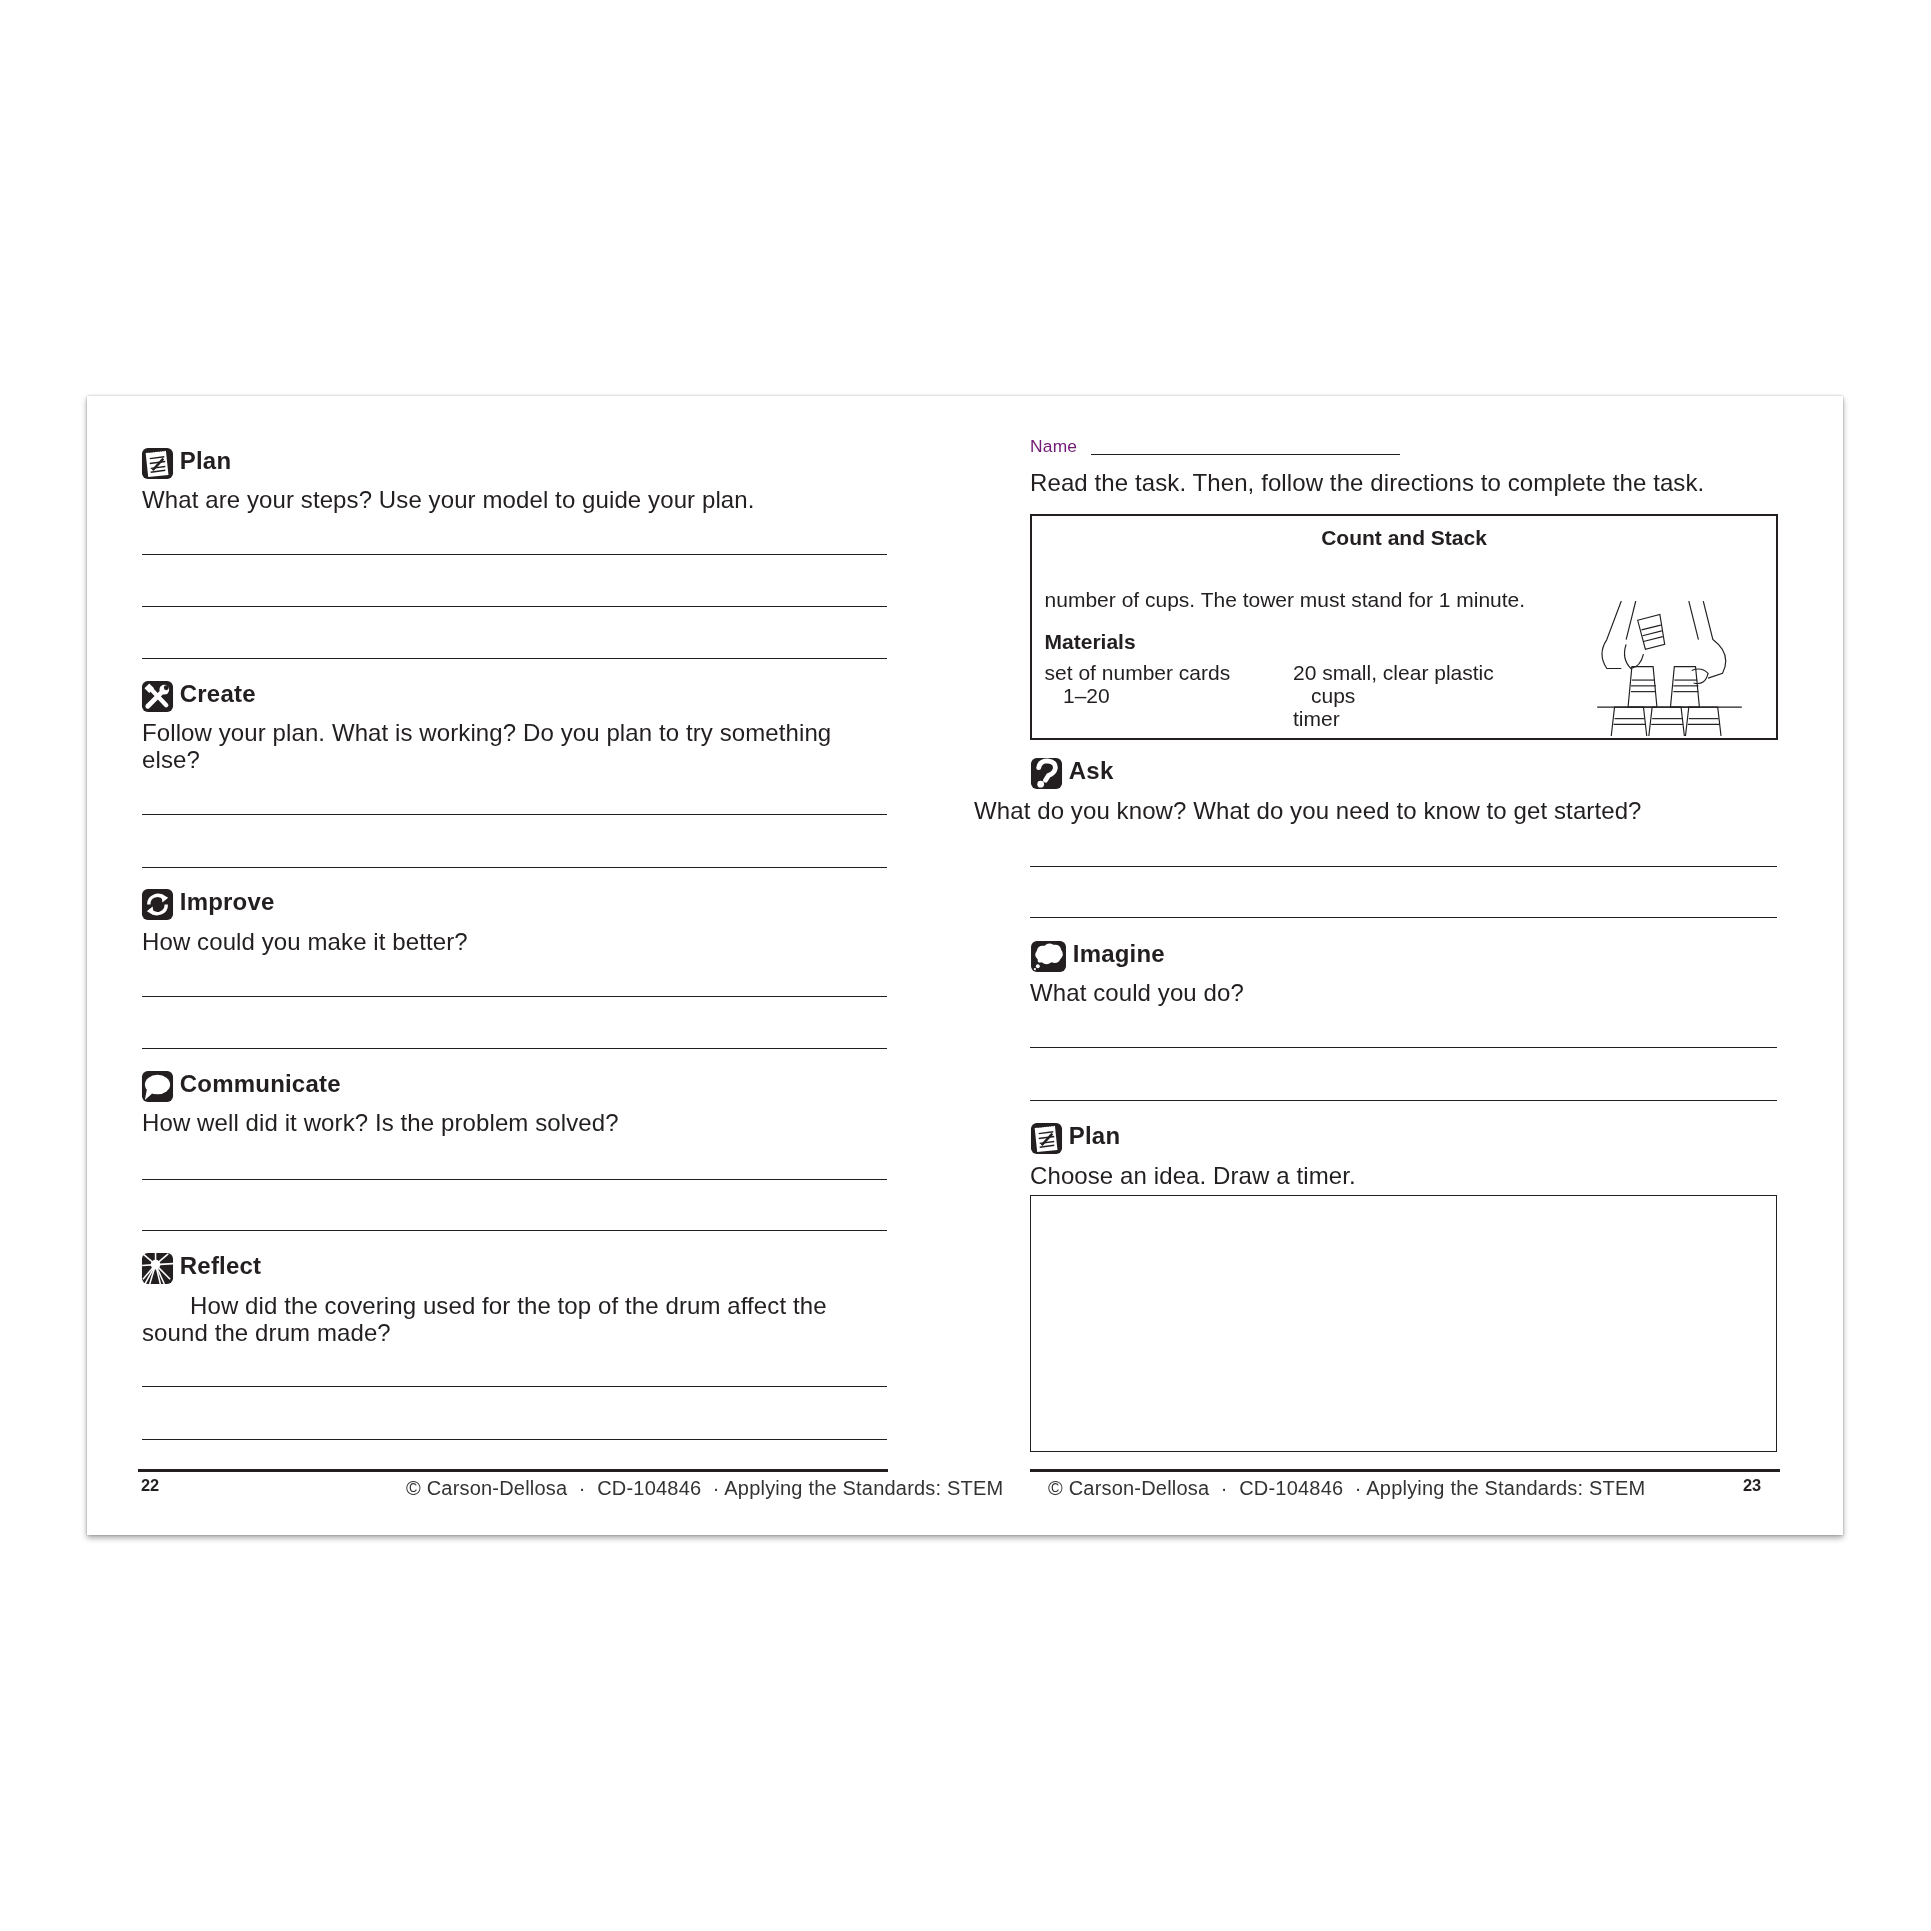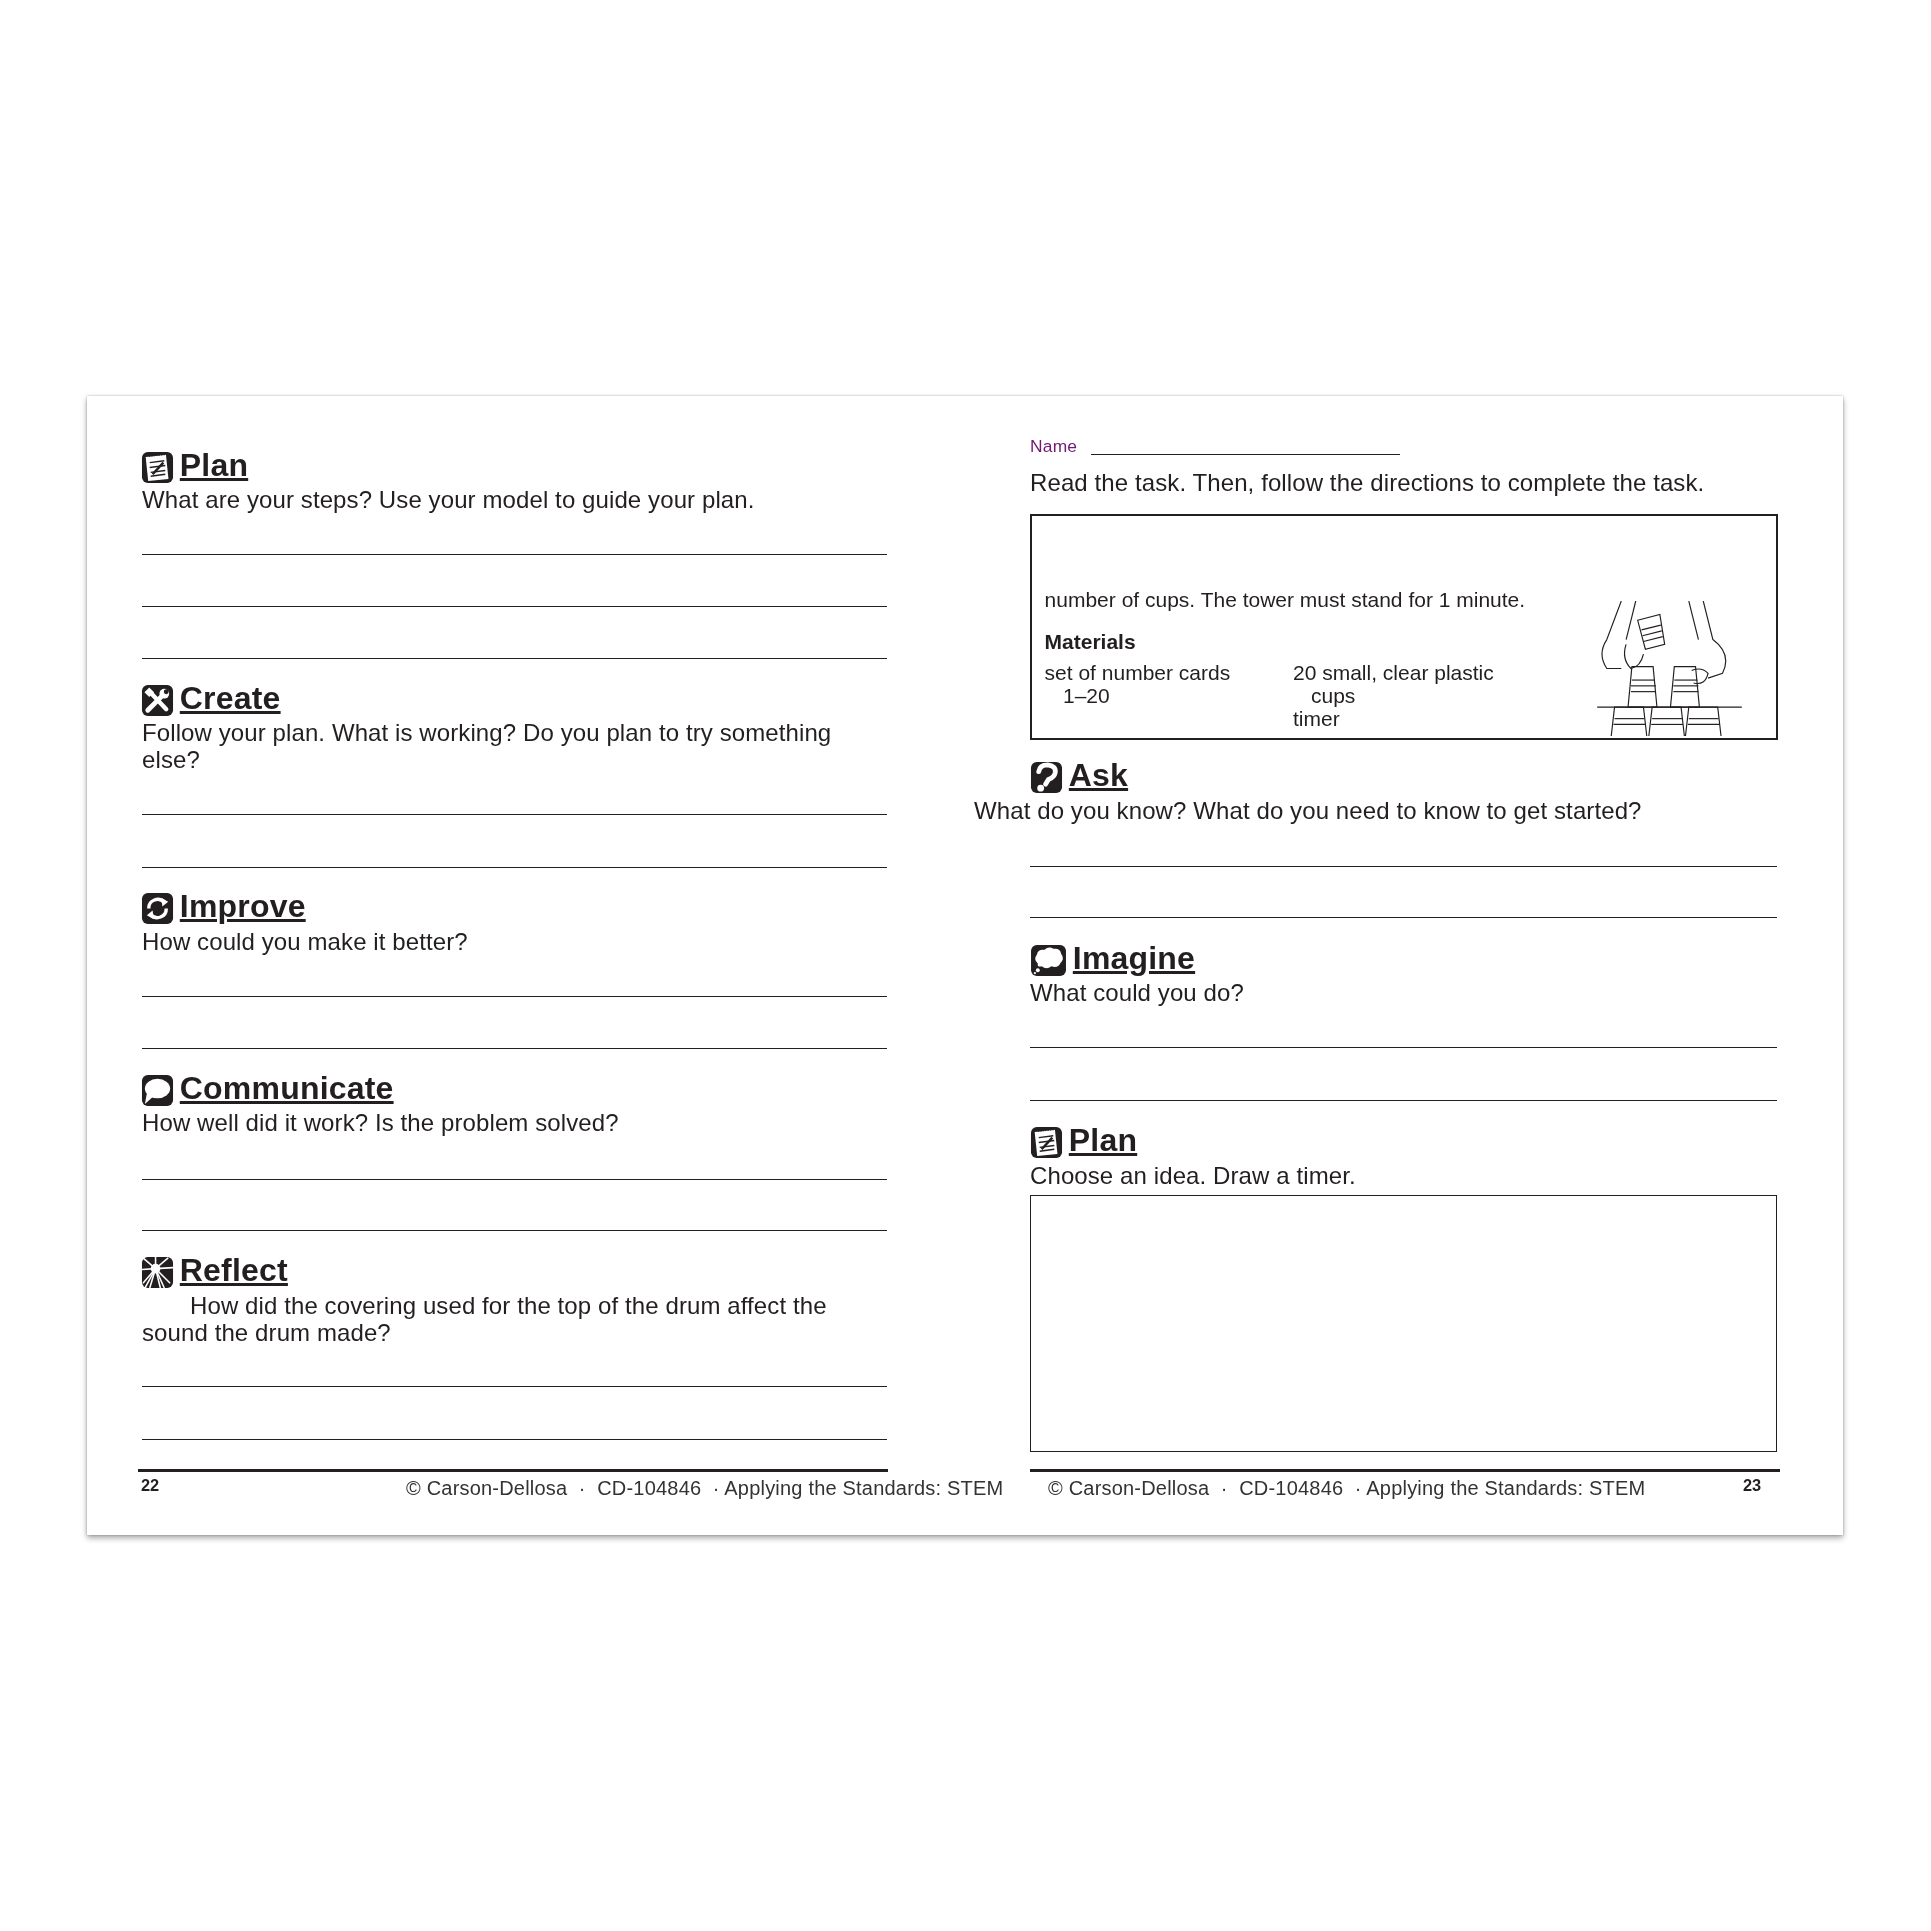--- a/index.html
+++ b/index.html
@@ -8,22 +8,22 @@
     font-family: "Liberation Sans", "DejaVu Sans", sans-serif; color: #231f20;
     overflow: hidden;
   }
   .spread {
     position: absolute; left: 87px; top: 396px; width: 1756px; height: 1139px;
     background: #ffffff;
     box-shadow: 0 2.9px 5.8px rgba(0,0,0,0.35), 0 0 1.9px rgba(0,0,0,0.25);
   }
   .abs { position: absolute; }
   .heading {
-    position: absolute; display: flex; align-items: flex-end; gap: 5.8px;
-    font-weight: bold; font-size: 32px; color: #231f20; letter-spacing: 0.2px; text-decoration: underline;
+    position: absolute; display: flex; align-items: flex-start; gap: 5.8px;
+    font-weight: bold; font-size: 24px; color: #231f20; letter-spacing: 0.2px;
   }
   .heading .icon {
     width: 33px; height: 33px; display: inline-block; flex: 0 0 33px;
   }
   .prompt {
     position: absolute; font-size: 24px; line-height: 27px; color: #231f20;
     letter-spacing: 0.1px;
   }
   .write-line {
     position: absolute; height: 0; border-top: 1.5px solid #231f20;
@@ -149,20 +149,21 @@
 </div>
 
 <div>
 
   <div class="footer-text" style="left:1030px; top:436px; font-size:17.4px; color:#701a75;">Name</div>
   <div class="name-line" style="left:1091px; top:454px; width:309px;"></div>
 
   <div class="prompt" style="left:1030px; top:469px;">Read the task. Then, follow the directions to complete the task.</div>
 
   <div class="task-box" style="left:1030px; top:514px; width:748px; height:226px;">
+    <div class="box-title" style="top:9.7px;">Count and Stack</div>
     <div class="box-text" style="left:12.6px; top:72px;">number of cups. The tower must stand for 1 minute.</div>
     <div class="box-text" style="left:12.6px; top:114px; font-weight:bold;">Materials</div>
     <div class="box-text" style="left:12.6px; top:145px;">set of number cards</div>
     <div class="box-text" style="left:31px; top:168px;">1–20</div>
     <div class="box-text" style="left:261px; top:145px;">20 small, clear plastic</div>
     <div class="box-text" style="left:279px; top:168px;">cups</div>
     <div class="box-text" style="left:261px; top:191px;">timer</div>
 
     <div class="abs" style="left:565px; top:85px; width:145px; height:135px;">
       <svg width="145" height="135" viewBox="0 0 150 140" fill="none" stroke="#231f20" stroke-width="1.2">

